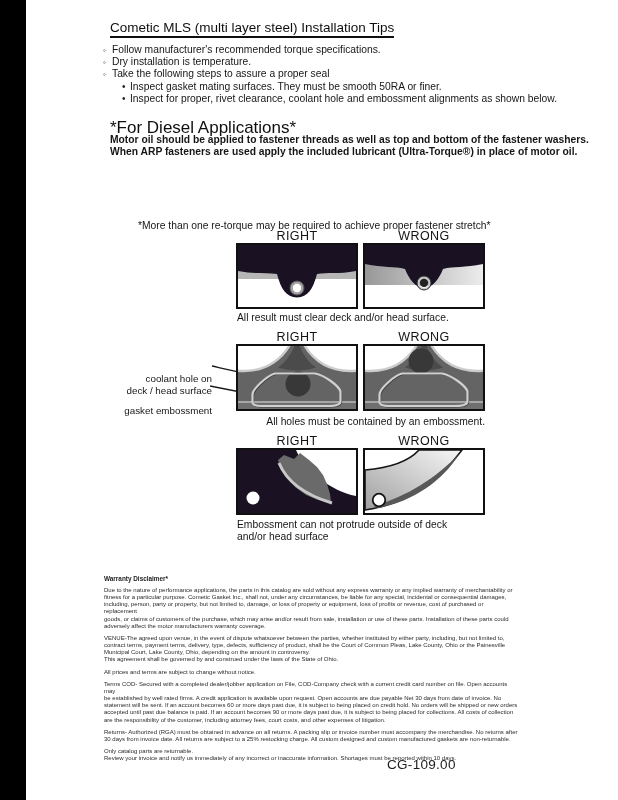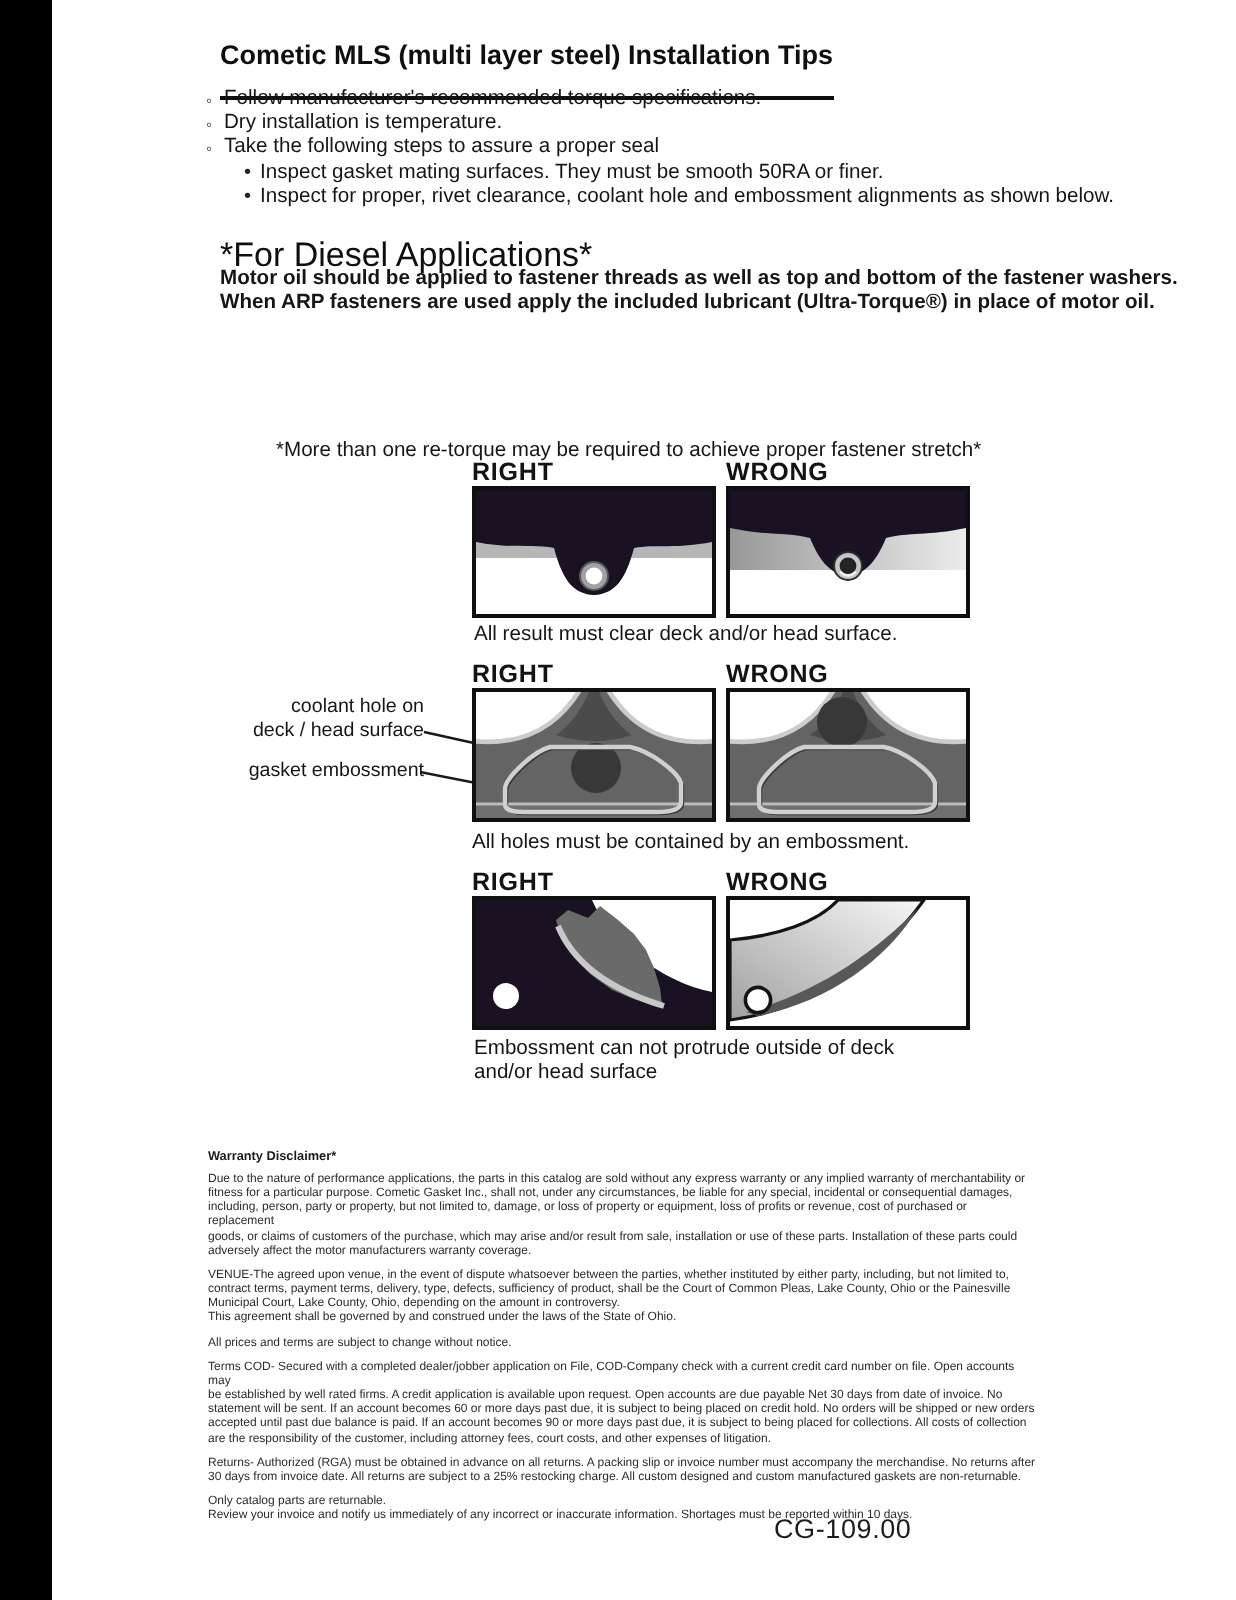--- a/index.html
+++ b/index.html
@@ -4,51 +4,51 @@
 <style>
   html,body { margin:0; padding:0; background:#ffffff; }
   .screen {
     position:relative; width:618px; height:800px; overflow:hidden;
     background:#ffffff; font-family:"Liberation Sans", sans-serif; color:#161616;
   }
   .scan-strip { position:absolute; left:0; top:0; width:26px; height:800px; background:#000; }
 
   .title {
     position:absolute; left:110px; top:20px; margin:0;
-    font-size:13.5px; font-weight:bold; color:#0f0f0f;
-    border-bottom:2px solid #0f0f0f; padding-bottom:13px; display:inline-block;
+    font-size:13.5px; font-weight:normal; color:#0f0f0f;
+    border-bottom:2px solid #0f0f0f; padding-bottom:1px; display:inline-block;
   }
 
   .bullets { position:absolute; left:103px; top:44px; font-size:10.3px; line-height:12.2px; }
   .brow { display:flex; }
   .brow .mk { width:9px; flex:0 0 9px; font-size:8.5px; line-height:12.2px; color:#222; }
   .brow.sub { padding-left:19px; }
   .brow.sub .mk { width:8px; flex:0 0 8px; font-size:10px; }
 
   .diesel-h { position:absolute; left:110px; top:118px; margin:0; font-size:17px; font-weight:normal; color:#0f0f0f; }
   .para { position:absolute; left:110px; margin:0; font-size:10.3px; line-height:12.3px; white-space:pre-line; }
   .p1 { top:134px;font-weight:bold; } .p2 { top:168px; } .p3 { top:220px;margin-left:28px; }
 
-  .dlabel { position:absolute; width:122px; font-size:12.5px; font-weight:bold; letter-spacing:.4px; color:#131313; }
+  .dlabel { position:absolute; width:122px; text-align:center; font-size:12.5px; font-weight:normal; letter-spacing:.4px; color:#131313; }
   .lab-r1 { left:236px; top:229px; } .lab-w1 { left:363px; top:229px; }
   .lab-r2 { left:236px; top:330px; } .lab-w2 { left:363px; top:330px; }
   .lab-r3 { left:236px; top:434px; } .lab-w3 { left:363px; top:434px; }
 
   .dbox { position:absolute; border:2px solid #101010; line-height:0; background:#fff; }
   .dbox svg { display:block; }
   .b-r1 { left:236px; top:243px; } .b-w1 { left:363px; top:243px; }
   .b-r2 { left:236px; top:344px; } .b-w2 { left:363px; top:344px; }
   .b-r3 { left:236px; top:448px; } .b-w3 { left:363px; top:448px; }
 
   .dcap { position:absolute; font-size:10.3px; line-height:12.2px; color:#161616; white-space:pre-line; }
   .cap1 { left:237px; top:312px; }
-  .cap2 { left:236px; top:416px; width:249px; text-align:left; }
+  .cap2 { left:236px; top:416px; width:249px; text-align:right; }
   .cap3 { left:237px; top:519px; }
 
-  .ann { position:absolute; left:96px; width:116px; text-align:right; font-size:9.8px; line-height:11.6px; color:#161616; white-space:pre-line; }
+  .ann { position:absolute; left:96px; width:116px; text-align:right; font-size:9.8px; line-height:11.6px; color:#161616; white-space:pre-line;margin-top:25px; }
   .ann1 { top:348px; } .ann2 { top:380px; }
   .leaders { position:absolute; left:210px; top:352px; }
 
   .warranty { position:absolute; left:104px; top:575px; width:414px; color:#2b2b2b; }
   .warranty h3 { margin:0 0 5px 0; font-size:6.4px; font-weight:bold; color:#1c1c1c; }
   .warranty p { margin:0 0 5px 0; font-size:6px; line-height:7.15px; white-space:pre-line; }
 
   .docnum { position:absolute; left:387px; top:757px; font-size:13.5px; letter-spacing:.3px; color:#1c1c1c; }
 </style>
 </head>

